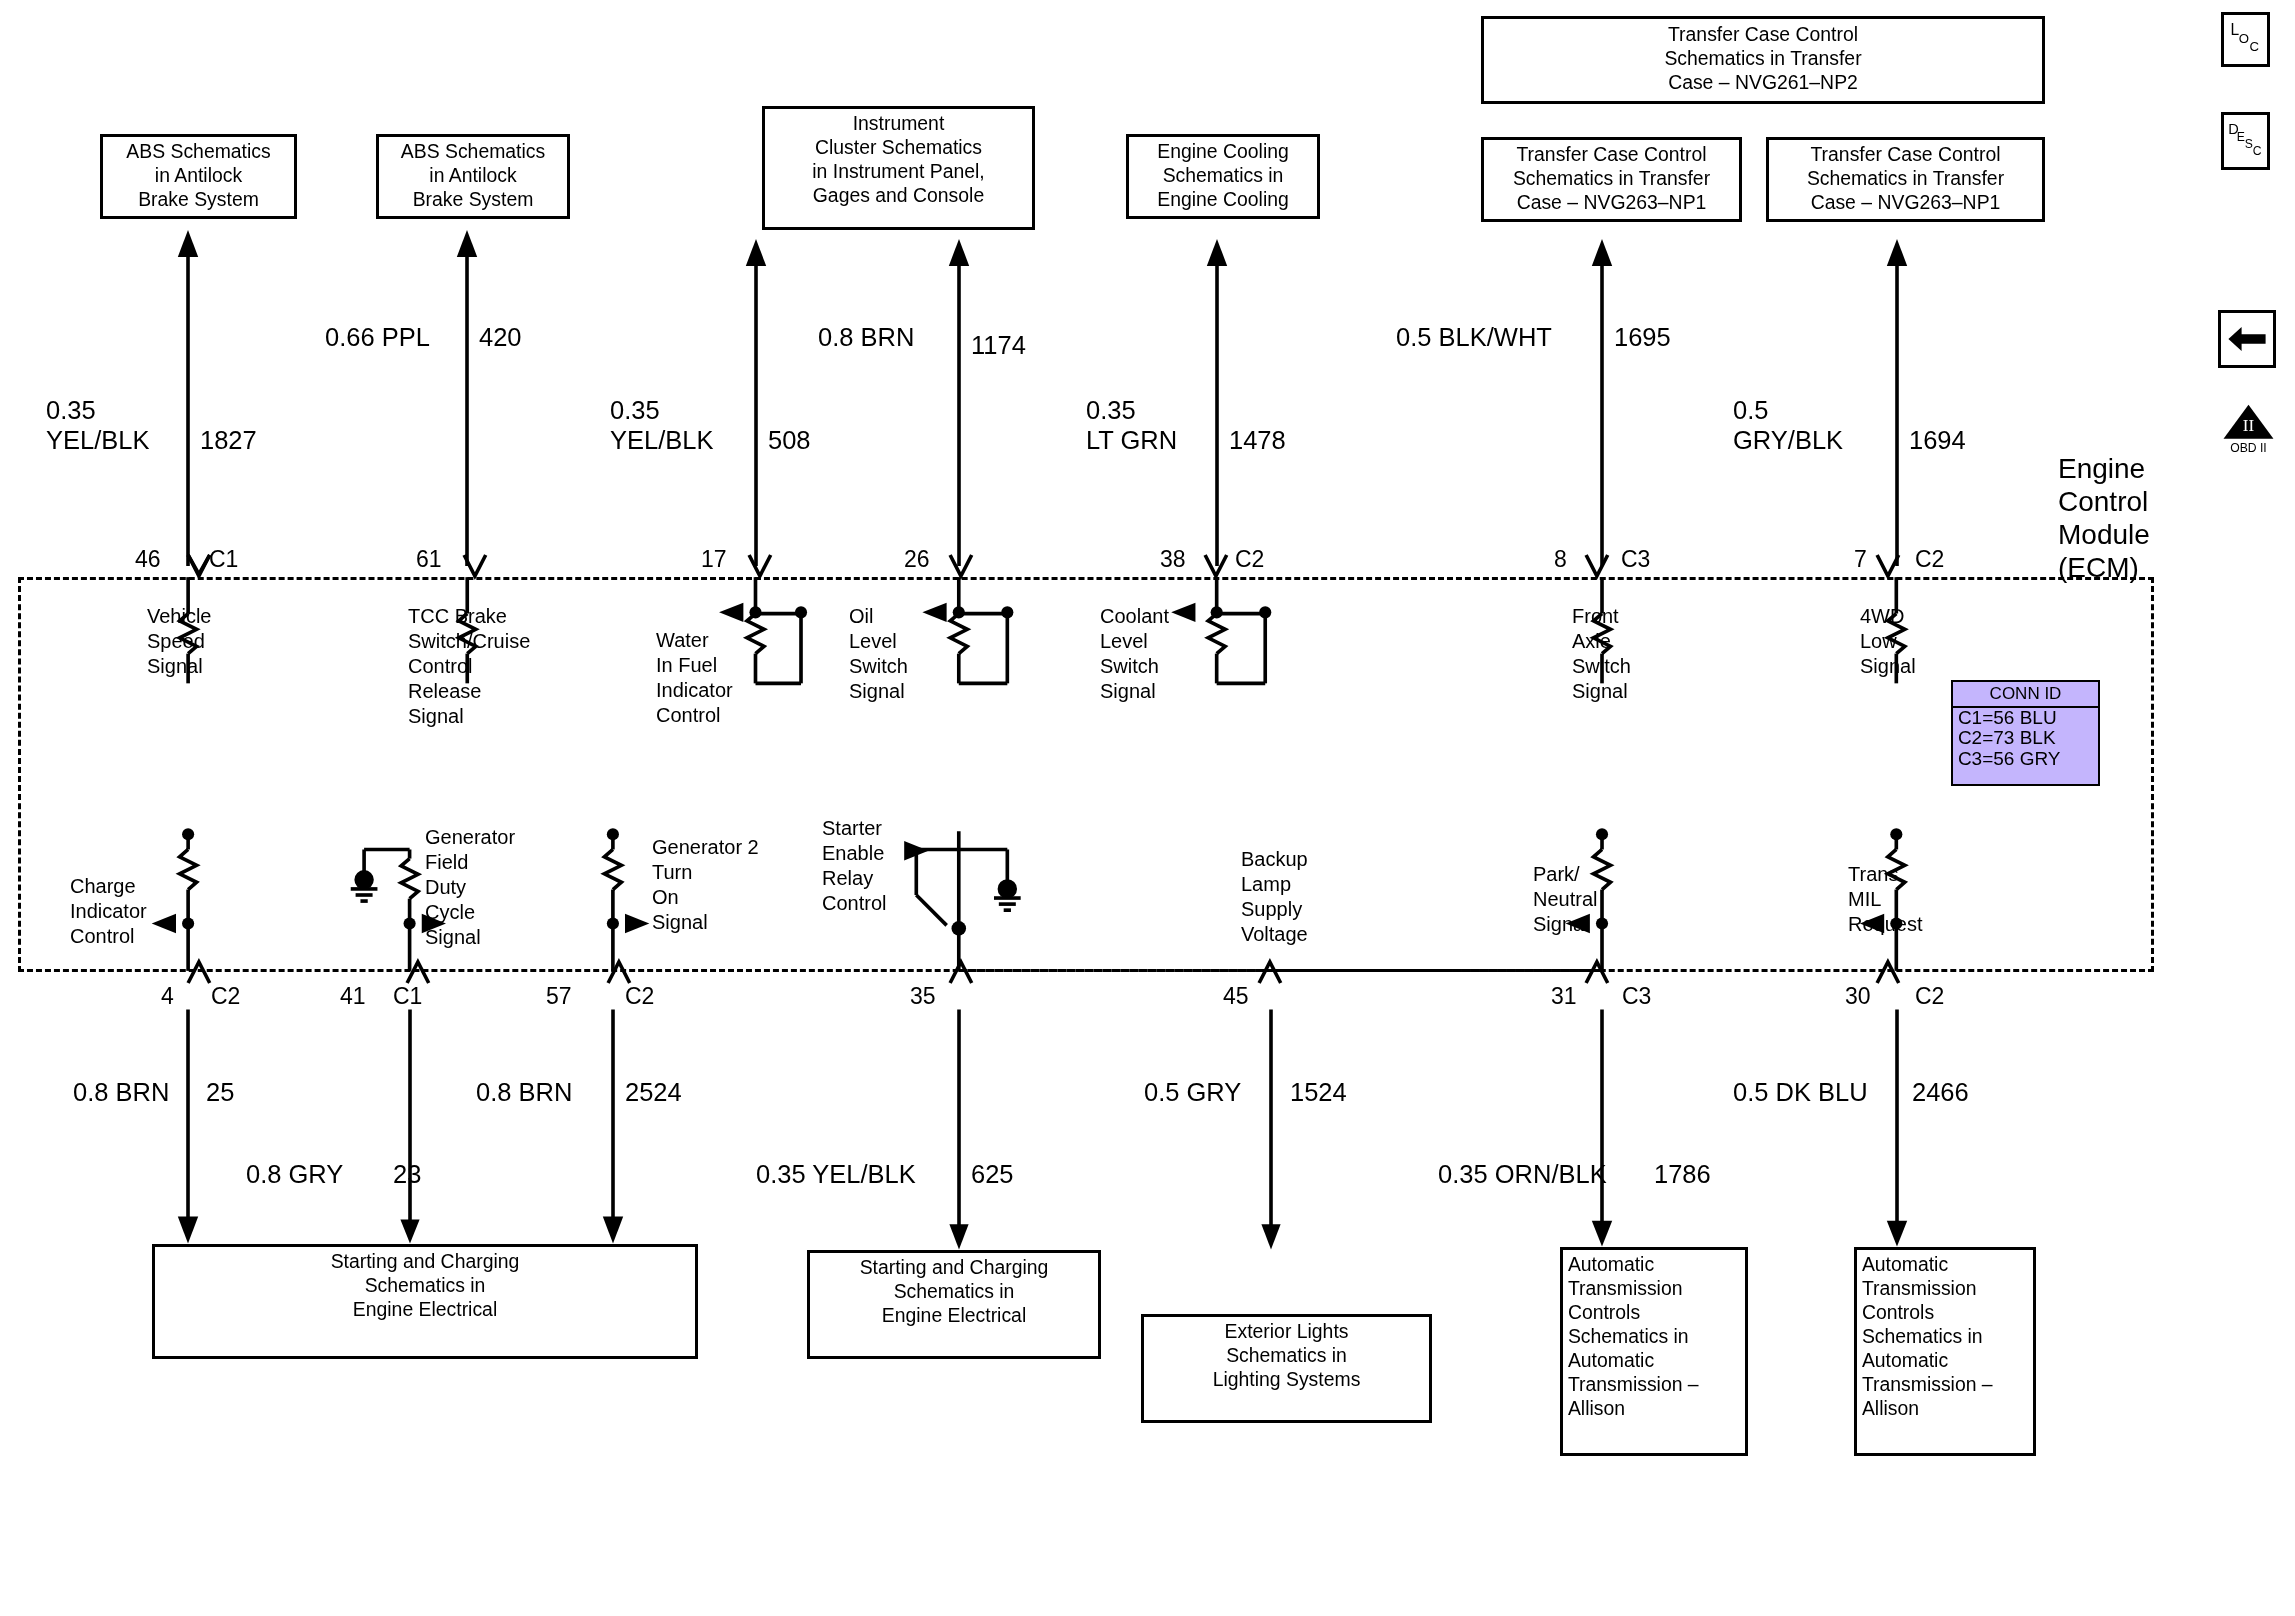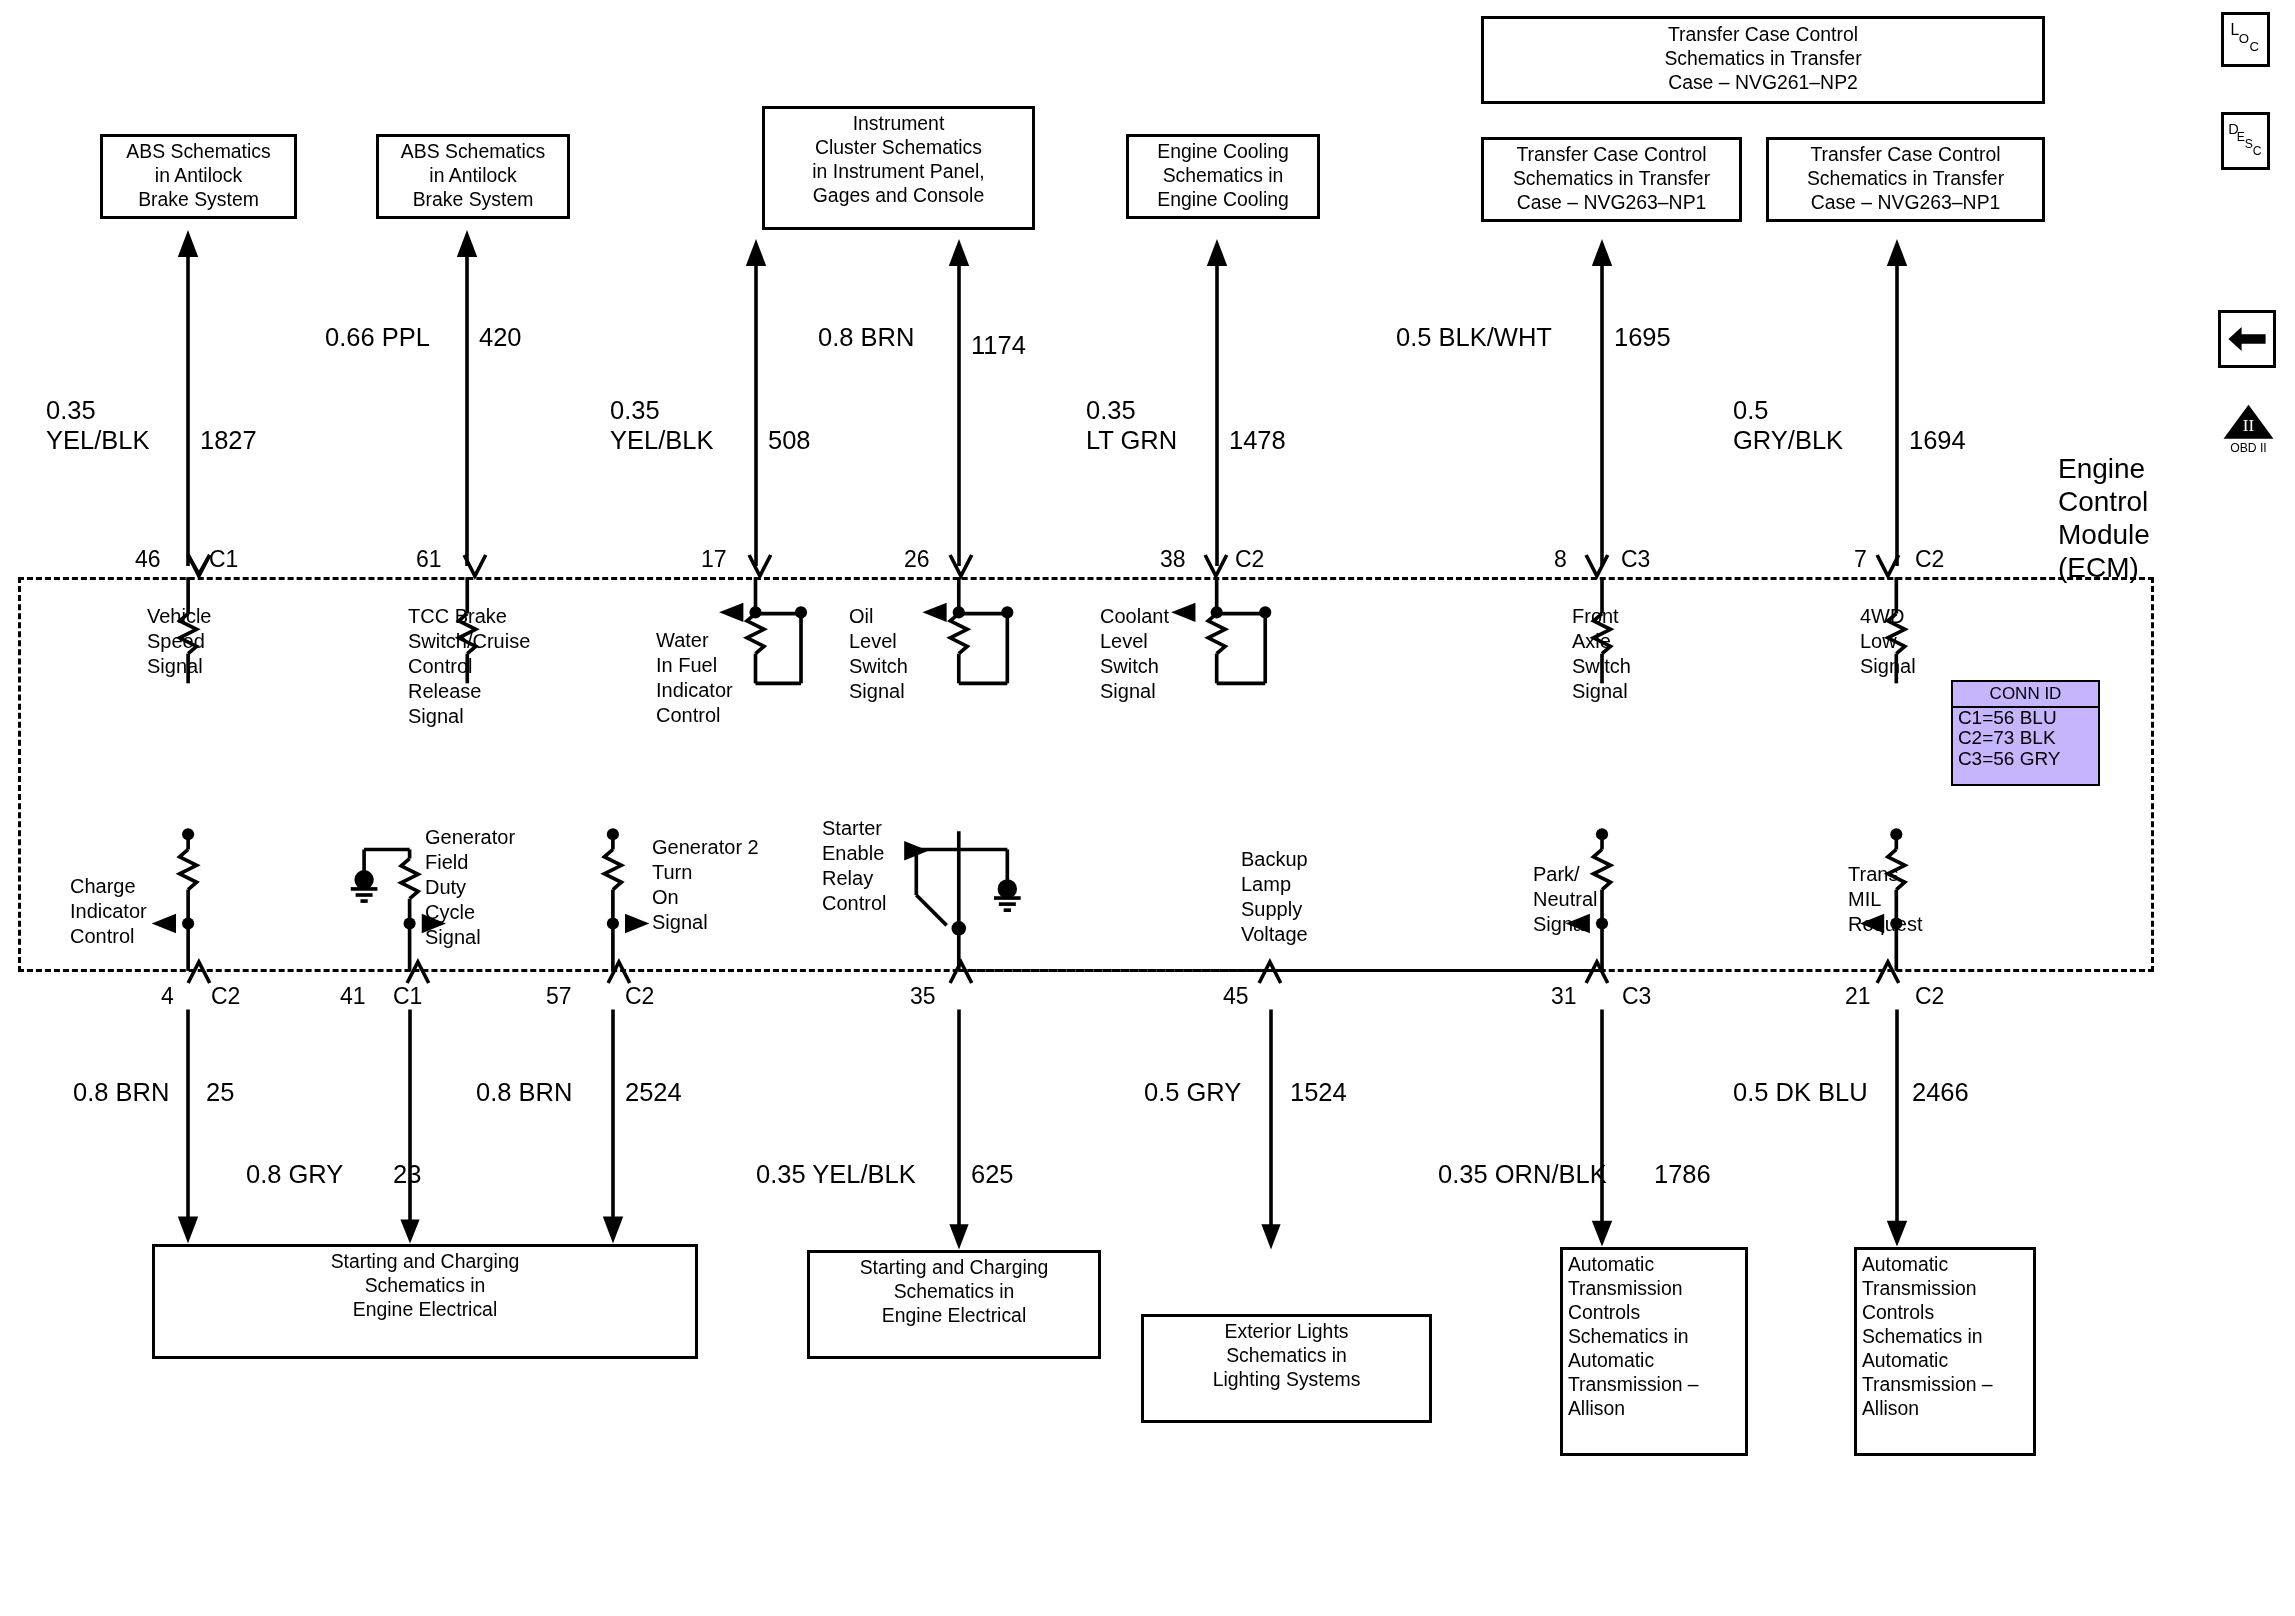--- a/index.html
+++ b/index.html
@@ -361,21 +361,21 @@
   <div class="pin" style="left:161px;top:983px;">4</div>
   <div class="pin" style="left:211px;top:983px;">C2</div>
   <div class="pin" style="left:340px;top:983px;">41</div>
   <div class="pin" style="left:393px;top:983px;">C1</div>
   <div class="pin" style="left:546px;top:983px;">57</div>
   <div class="pin" style="left:625px;top:983px;">C2</div>
   <div class="pin" style="left:910px;top:983px;">35</div>
   <div class="pin" style="left:1223px;top:983px;">45</div>
   <div class="pin" style="left:1551px;top:983px;">31</div>
   <div class="pin" style="left:1622px;top:983px;">C3</div>
-  <div class="pin" style="left:1845px;top:983px;">21</div>
+  <div class="pin" style="left:1845px;top:983px;">30</div>
   <div class="pin" style="left:1915px;top:983px;">C2</div>
 
   <svg class="abs" style="left:176px;top:1008px;width:24px;height:237px;" viewBox="0 0 40 390" width="24" height="237">
     <rect x="17" y="0" width="6" height="350" fill="#000"></rect>
     <polygon points="20,390 3,345 37,345" fill="#000"></polygon>
   </svg>
   <div class="wirelbl" style="left:73px;top:1077px;">0.8 BRN</div>
   <div class="wirelbl" style="left:206px;top:1077px;">25</div>
 
   <svg class="abs" style="left:398px;top:1008px;width:24px;height:237px;" viewBox="0 0 40 390" width="24" height="237">

